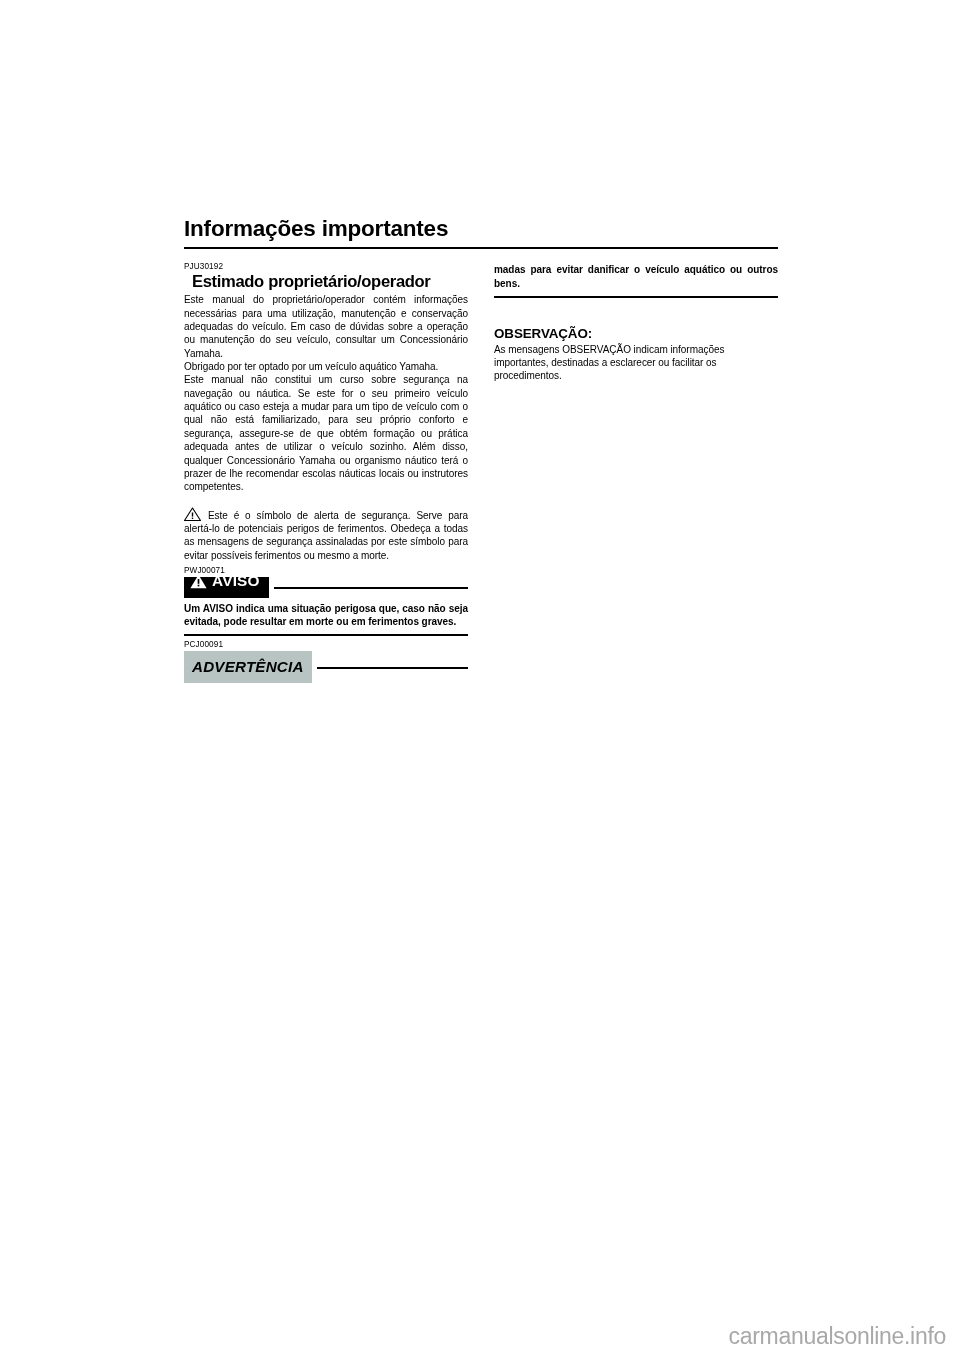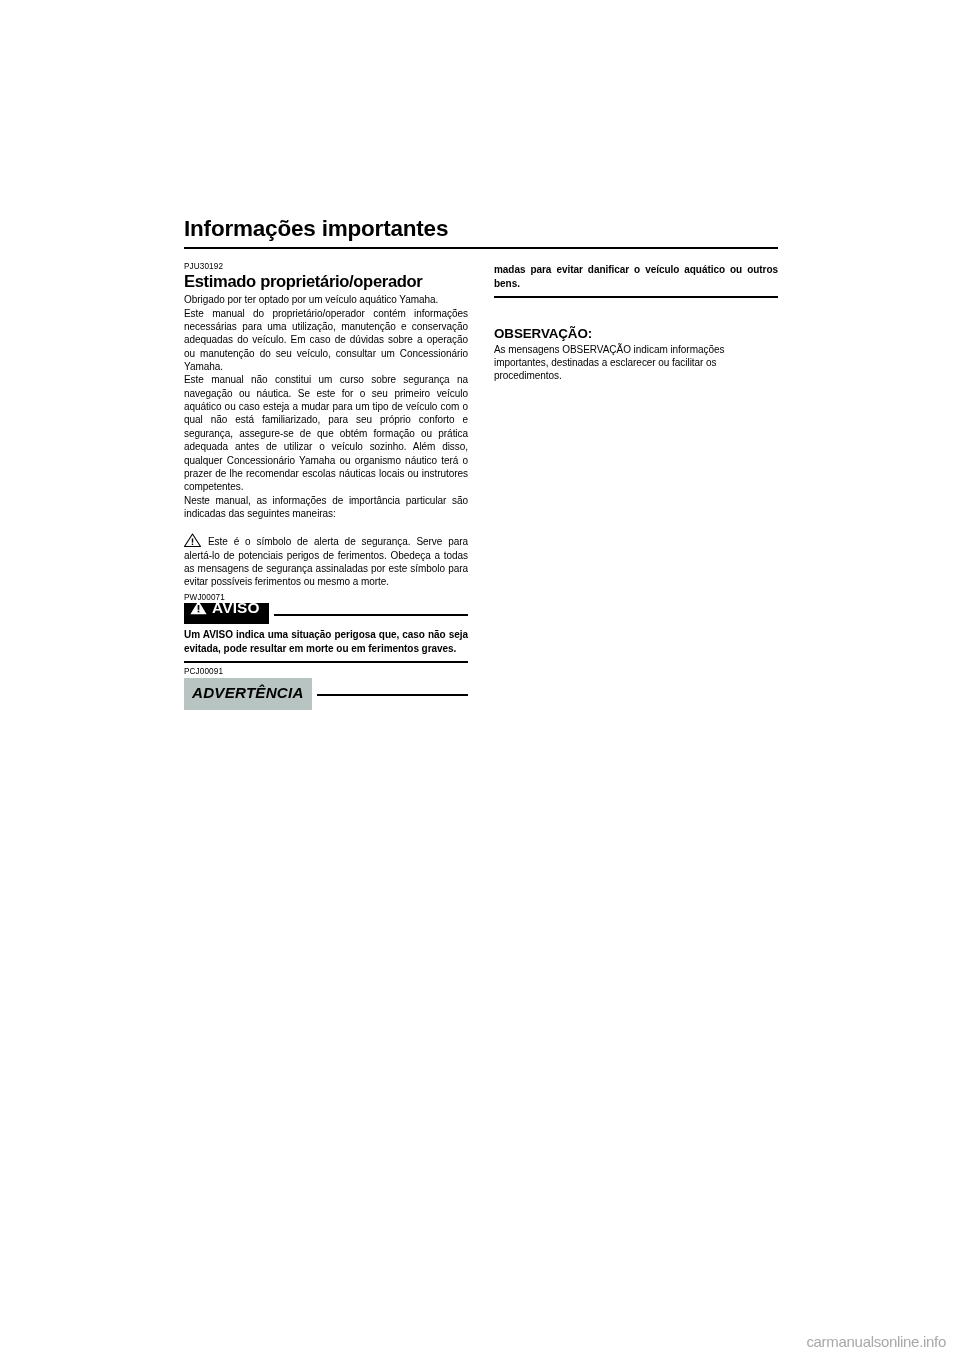--- a/index.html
+++ b/index.html
@@ -63,21 +63,21 @@
     font-size: 8.2px;
     line-height: 1.05;
     letter-spacing: 0.1px;
     margin: 0 0 1px 0;
     font-family: "Liberation Sans", sans-serif;
   }
   h2.section-title {
     font-size: 16.6px;
     font-weight: bold;
     line-height: 1.12;
-    margin: 0 0 2px 0;
+    margin: 0 0 2px 8px;
     letter-spacing: -0.35px;
     white-space: nowrap;
   }
   p.body {
     font-size: 10px;
     line-height: 1.335;
     margin: 0;
     text-align: justify;
     text-justify: inter-word;
     letter-spacing: -0.05px;
@@ -181,21 +181,21 @@
     height: 14px;
     vertical-align: -2px;
     margin-right: 7px;
   }
 
   
   .watermark {
     position: absolute;
     right: 14px;
     bottom: 8px;
-    font-size: 15px;
+    font-size: 23px;
     color: #a8a8a8;
     letter-spacing: -0.3px;
     font-family: "Liberation Sans", sans-serif;
     white-space: nowrap;
   }
 </style>
 </head>
 <body>
 
 <div class="page">
@@ -206,27 +206,26 @@
     <hr class="head-rule">
 
     <div class="columns">
 
       <div class="col">
 
         <div class="refcode">PJU30192</div>
 
         <h2 class="section-title">Estimado proprietário/operador</h2>
 
+        <p class="body">Este manual do proprietário/operador contém informações necessárias para uma utilização, manutenção e conservação adequadas do veículo. Em caso de dúvidas sobre a operação ou manutenção do seu veículo, consultar um Concessionário Yamaha.</p>
+
         <p class="body last-ragged">Obrigado por ter optado por um veículo aquático Yamaha.</p>
 
-        <p class="body">Este manual do proprietário/operador contém informações necessárias para uma utilização, manutenção e conservação adequadas do veículo. Em caso de dúvidas sobre a operação ou manutenção do seu veículo, consultar um Concessionário Yamaha.</p>
-
         <p class="body">Este manual não constitui um curso sobre segurança na navegação ou náutica. Se este for o seu primeiro veículo aquático ou caso esteja a mudar para um tipo de veículo com o qual não está familiarizado, para seu próprio conforto e segurança, assegure-se de que obtém formação ou prática adequada antes de utilizar o veículo sozinho. Além disso, qualquer Concessionário Yamaha ou organismo náutico terá o prazer de lhe recomendar escolas náuticas locais ou instrutores competentes.</p>
 
-        <p class="body">Neste manual, as informações de importância particular são indicadas das seguintes maneiras:</p>
 
         <div class="gap-sm"></div>
 
         <p class="body alert-para">
           <span class="alert-sym">
             <svg viewBox="0 0 34 28" width="17" height="14" xmlns="http://www.w3.org/2000/svg">
               <path d="M17 2 L33 27 L1 27 Z" fill="none" stroke="#000" stroke-width="2.2" stroke-linejoin="round"></path>
               <rect x="15.6" y="11" width="2.8" height="8.2" fill="#000"></rect>
               <rect x="15.6" y="21.2" width="2.8" height="2.8" fill="#000"></rect>
             </svg>

